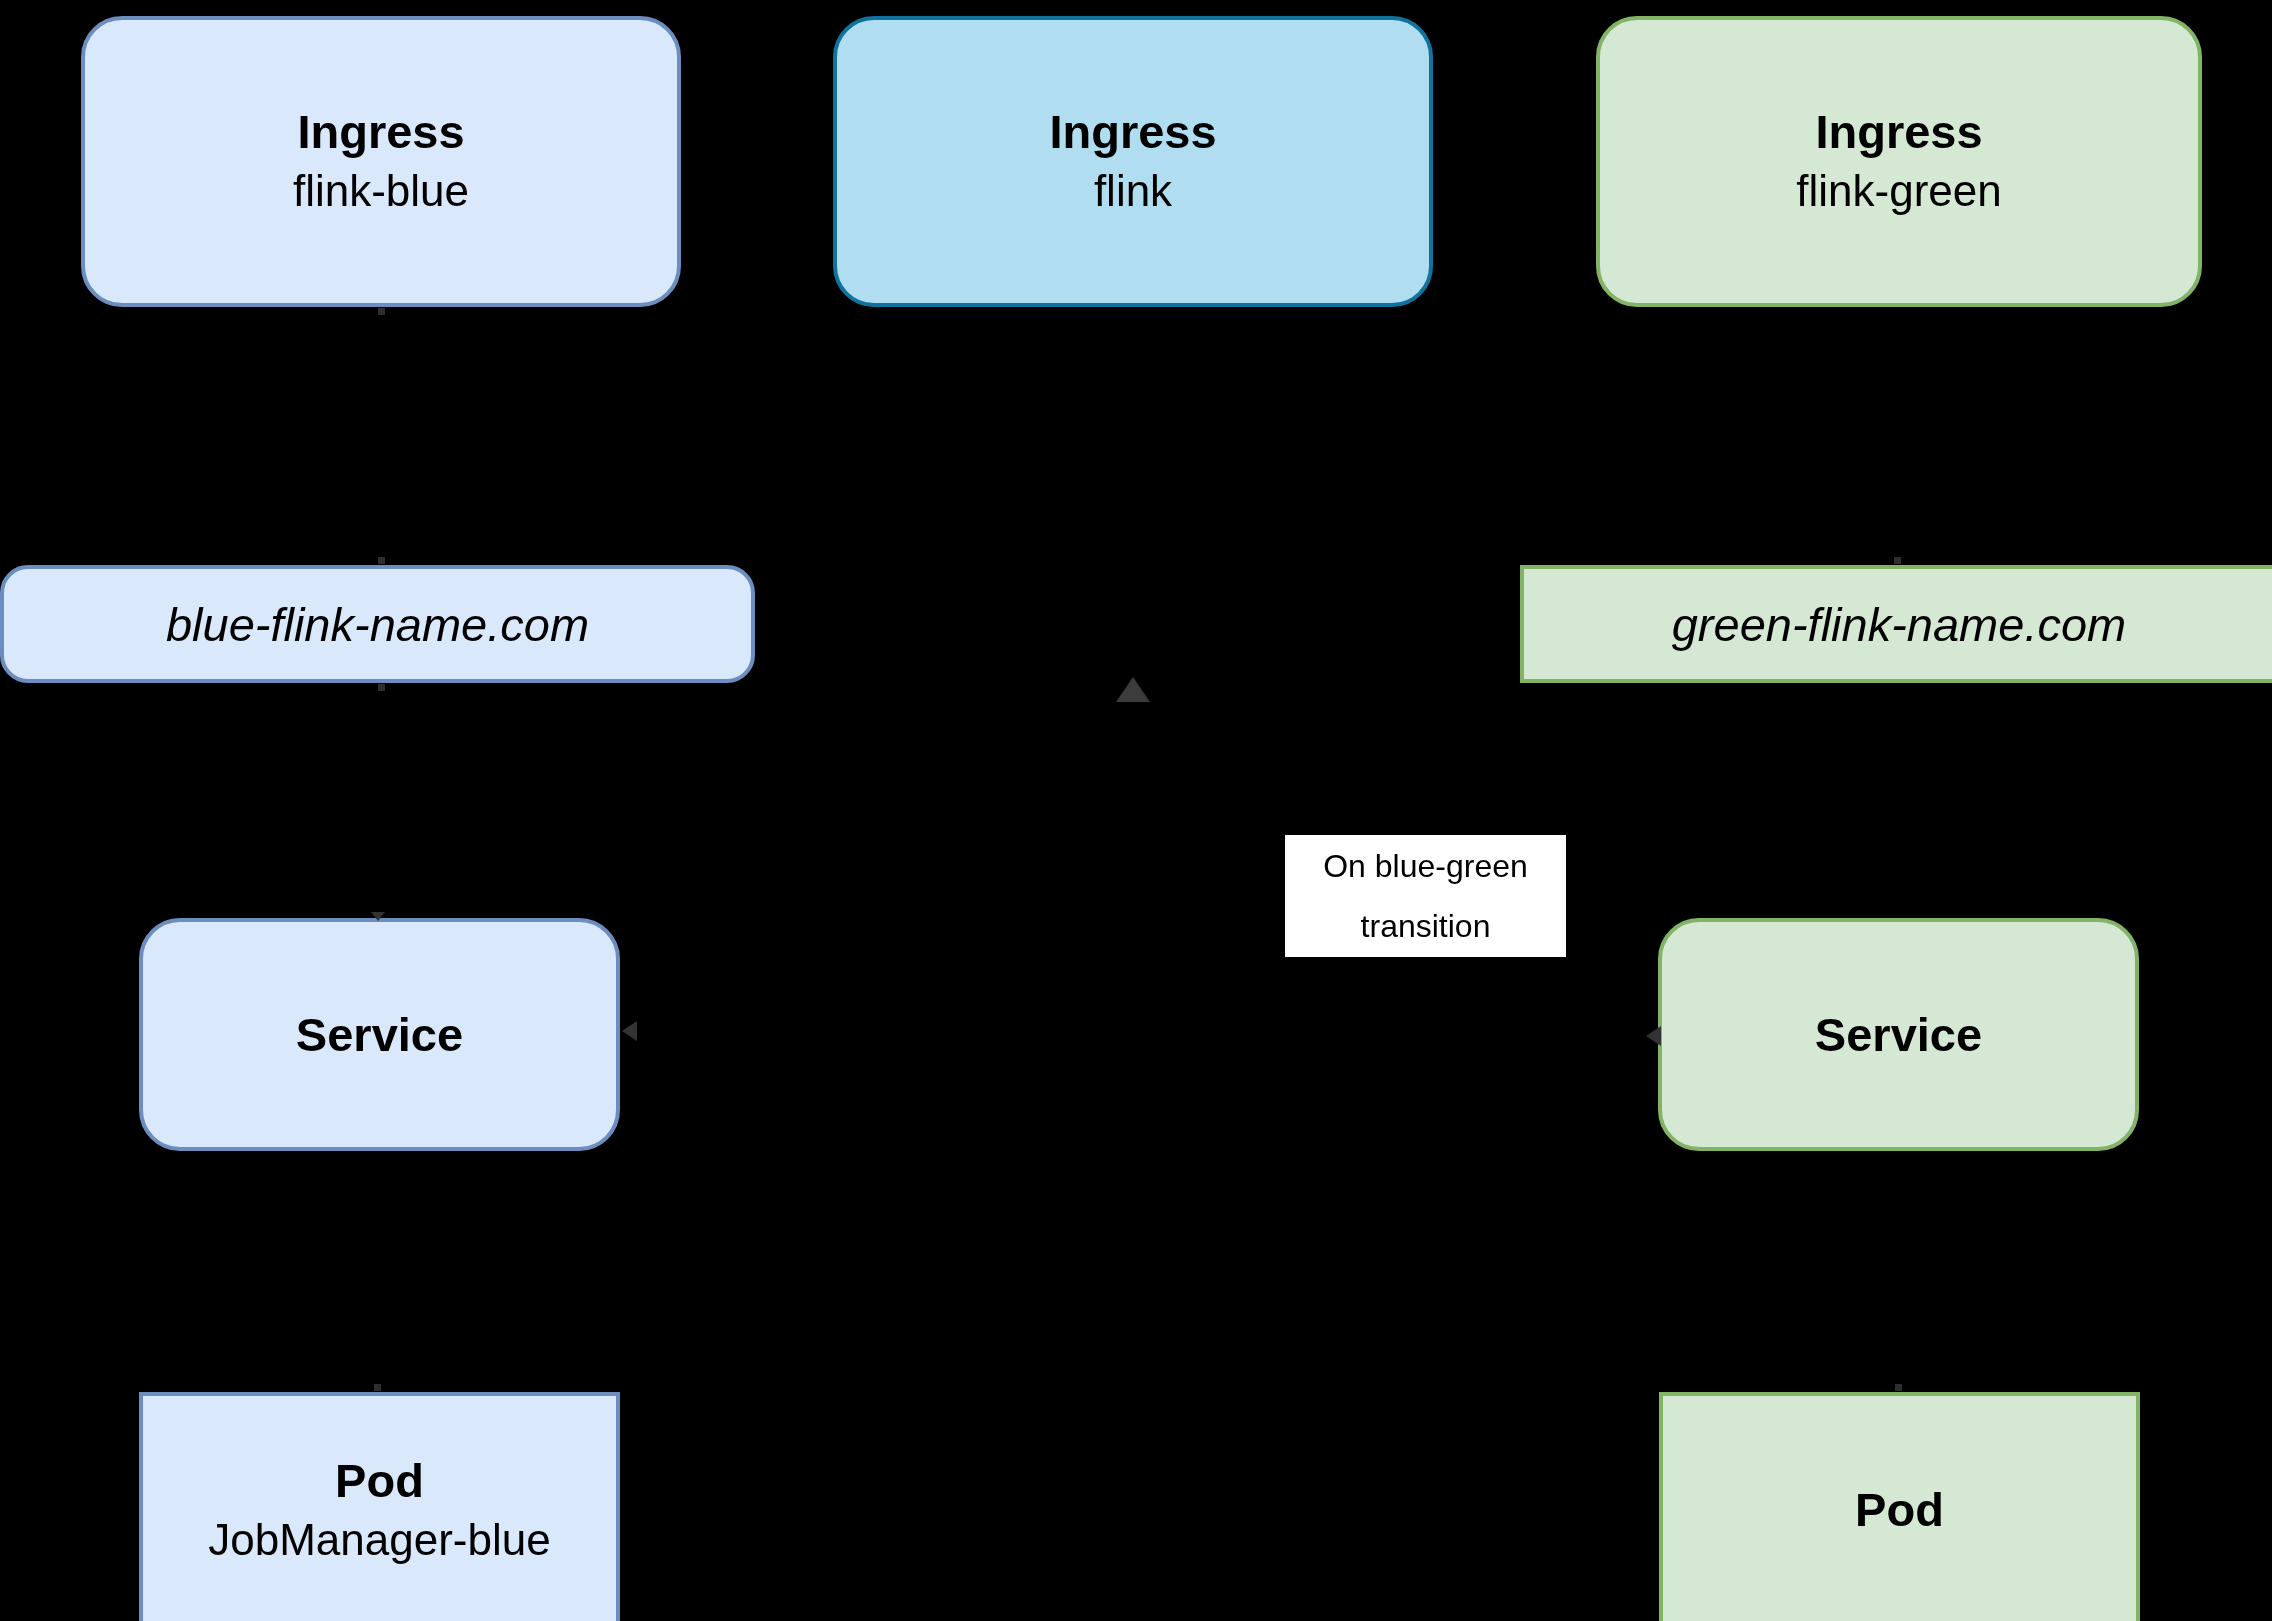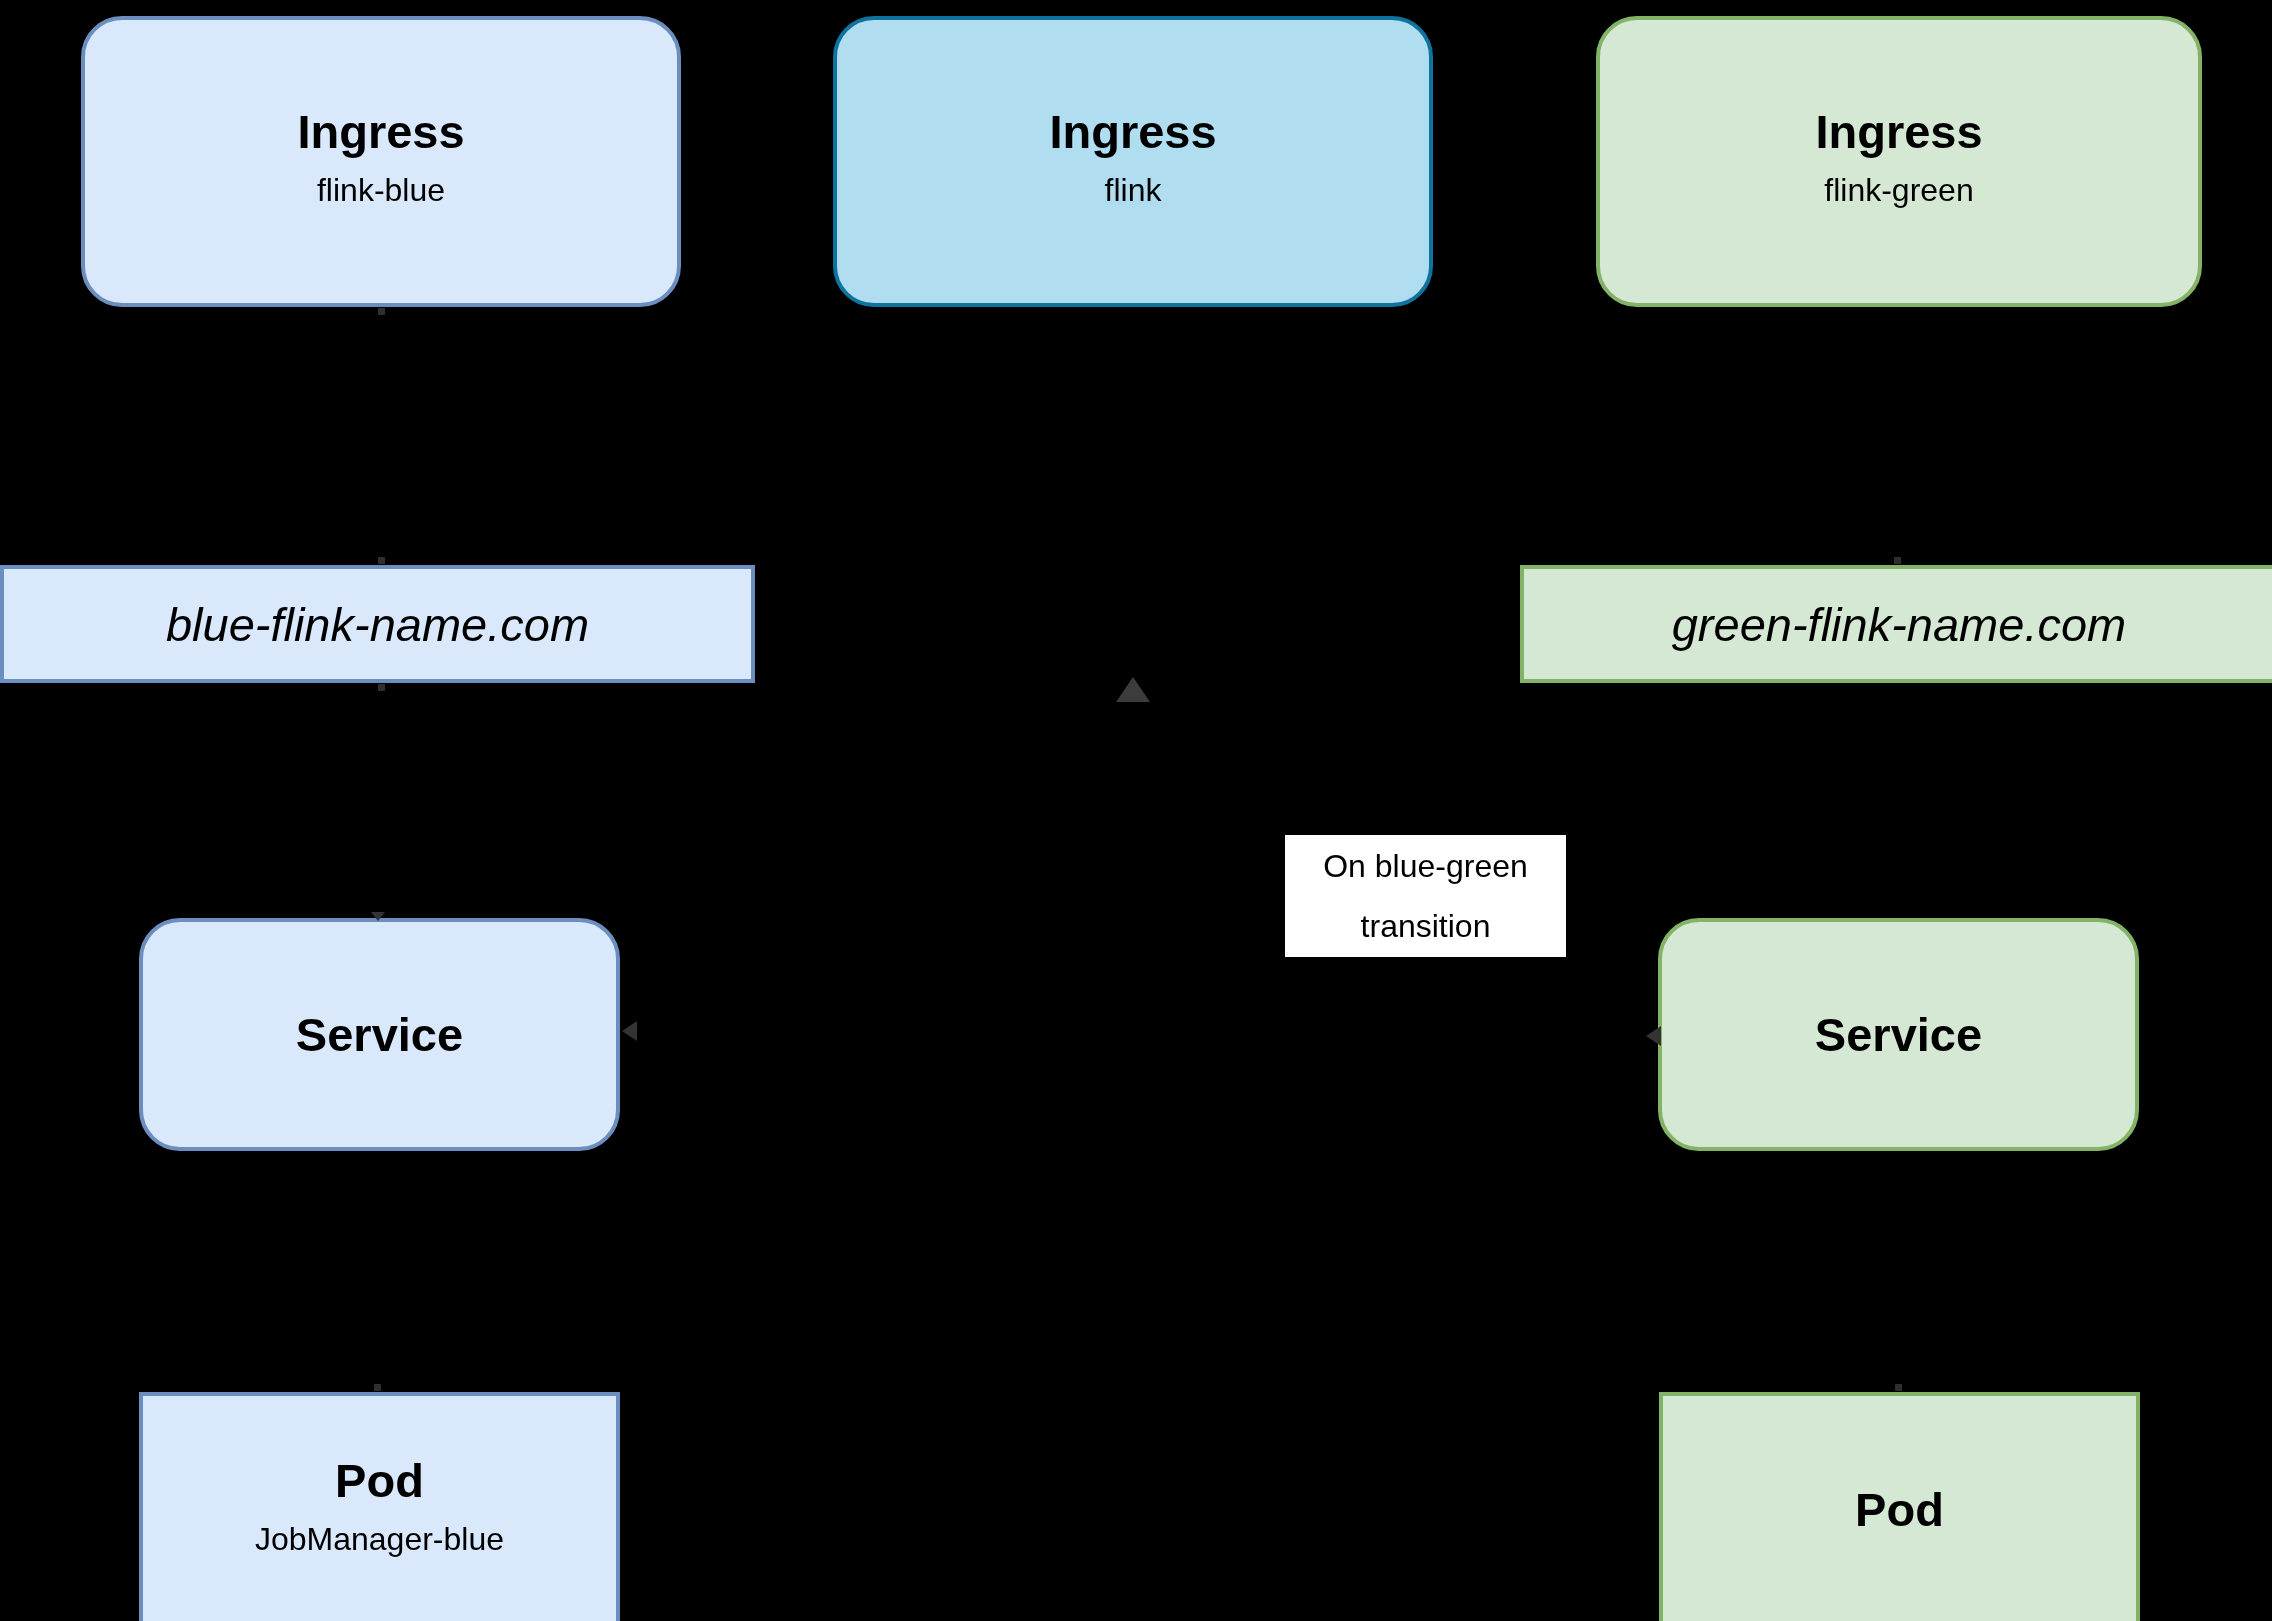--- a/index.html
+++ b/index.html
@@ -8,21 +8,21 @@
     overflow:hidden;
     font-family:"Liberation Sans",sans-serif;
     -webkit-font-smoothing:antialiased;
   }
   .node{
     position:absolute;box-sizing:border-box;
     display:flex;flex-direction:column;align-items:center;justify-content:center;
     text-align:center;color:#000;border:4.7px solid #000;
   }
   .node .title{font-weight:bold;font-size:47px;line-height:59px;}
-  .node .subtitle{font-weight:normal;font-size:32px;line-height:59px;}
+  .node .subtitle{font-weight:normal;font-size:44px;line-height:59px;}
   .node .host{font-style:italic;font-size:47px;line-height:59px;white-space:nowrap;}
   .rounded{border-radius:41px;}
   
   #n-ingress-blue  {left:81px; top:4.7px;    width:600px; height:291px;}
   #n-ingress-flink {left:833px;top:4.7px;    width:600px; height:291px;}
   #n-ingress-green {left:1596px;top:4.7px;    width:606px; height:291px;}
   #n-host-blue     {left:0px;   top:554px;  width:755px; height:118px;}
   #n-host-flink    {left:802px;top:554px;  width:664px; height:118px;}
   #n-host-green    {left:1520px;top:554px;  width:758px; height:118px;}
   #n-service-blue  {left:139px; top:907px; width:481px; height:233px;}
@@ -78,21 +78,21 @@
   <div id="n-ingress-flink" class="node rounded" style="background: rgb(176, 221, 240); border-color: rgb(16, 115, 158);">
     <div class="title">Ingress</div>
     <div class="subtitle">flink</div>
   </div>
 
   <div id="n-ingress-green" class="node rounded" style="background: rgb(213, 232, 212); border-color: rgb(130, 179, 102);">
     <div class="title">Ingress</div>
     <div class="subtitle">flink-green</div>
   </div>
 
-  <div id="n-host-blue" class="node" style="background: rgb(218, 232, 252); border-color: rgb(108, 142, 191);">
+  <div id="n-host-blue" class="node" style="background: rgb(218, 232, 252); border-color: rgb(108, 142, 191); border-radius: 28px;">
     <div class="host">blue-flink-name.com</div>
   </div>
 
 
   <div id="n-host-green" class="node" style="background: rgb(213, 232, 212); border-color: rgb(130, 179, 102);">
     <div class="host">green-flink-name.com</div>
   </div>
 
   <div id="annotation" style="background: rgb(255, 255, 255); color: rgb(0, 0, 0);">
     <div>On blue-green</div>

